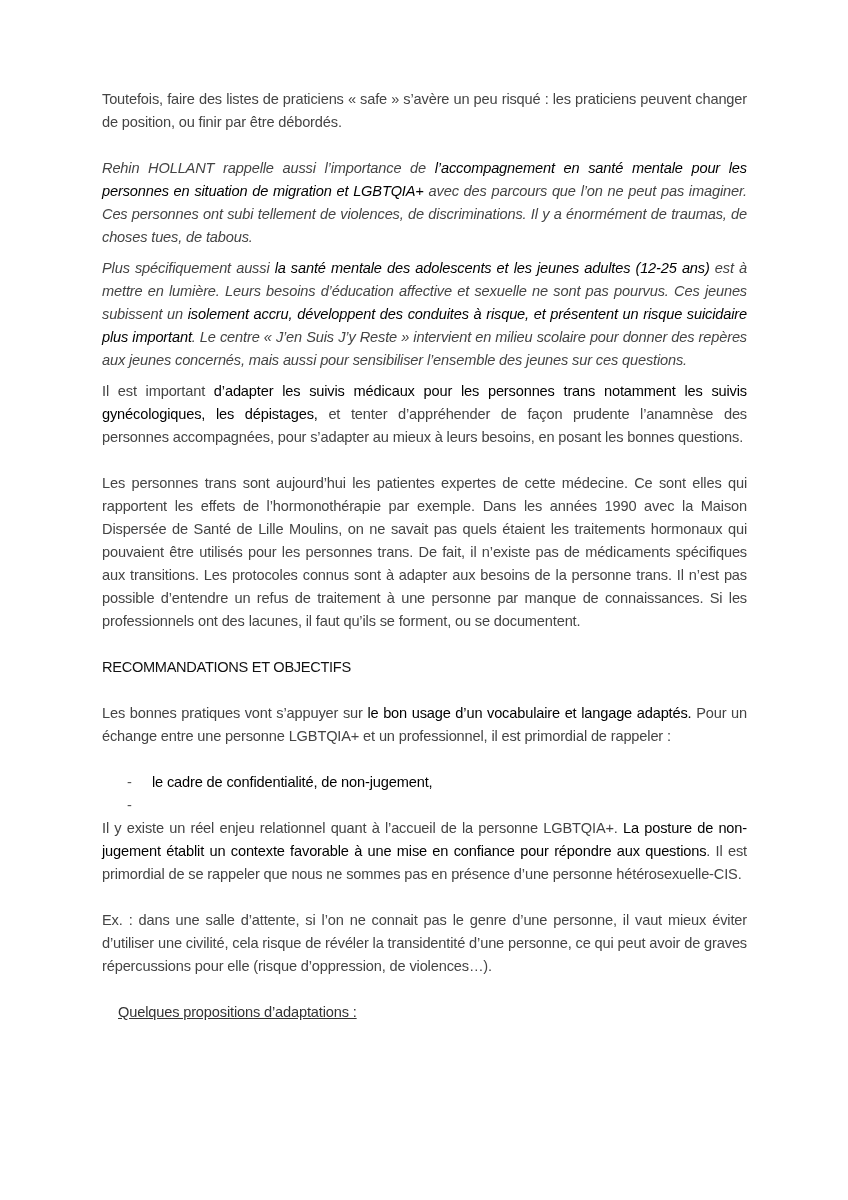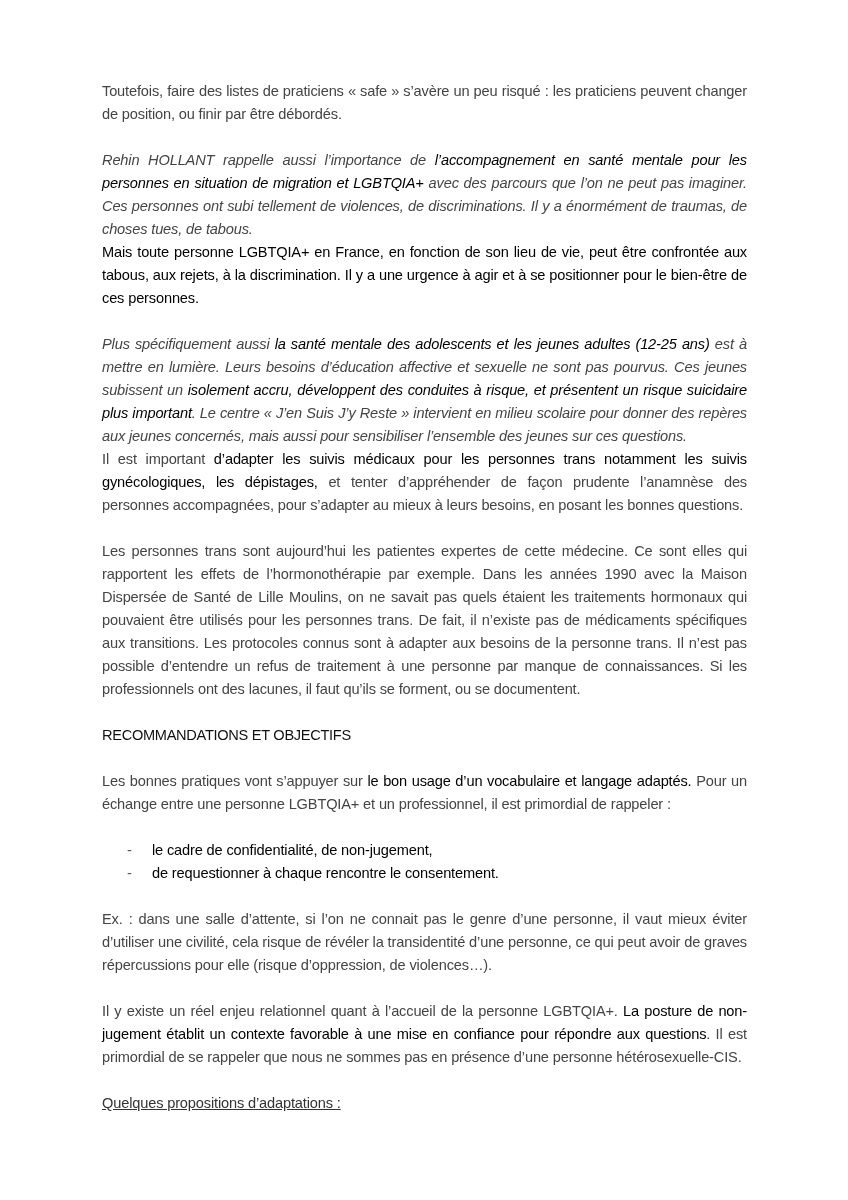--- a/index.html
+++ b/index.html
@@ -18,21 +18,21 @@
       left: 102px;
       top: 80px;
       width: 645px;
       font-family: "Liberation Sans", "DejaVu Sans", sans-serif;
       font-size: 14.6px;
       line-height: 23px;
       color: #444444;
       letter-spacing: -0.15px;
     }
     .p {
-      margin: 0 0 23px 0;
+      margin: 8px 0 23px 0;
       text-align: justify;
     }
     .p.no-gap { margin-bottom: 0; font-style: italic; }
     .em { color: #000000; }
     .heading {
       margin: 8px 0 23px 0;
       color: #111111;
       letter-spacing: -0.3px;
     }
     .list {
@@ -47,39 +47,36 @@
     }
     .list .dash {
       position: absolute;
       left: 25px;
       top: 0;
       color: #555555;
     }
     .underline {
       text-decoration: underline;
       color: #333333;
-      margin: 0;
+      margin: 16px;
     }
   </style>
 </head>
 <body>
 
 <div class="page">
 
   <p class="p">
     <span>Toutefois, faire des listes de praticiens « safe » s’avère un peu risqué : les praticiens peuvent changer de position, ou finir par être débordés.</span>
   </p>
 
   <p class="p no-gap">
     <span>Rehin HOLLANT rappelle aussi l’importance de </span><span class="em">l’accompagnement en santé mentale pour les personnes en situation de migration et LGBTQIA+</span><span> avec des parcours que l’on ne peut pas imaginer. Ces personnes ont subi tellement de violences, de discriminations. Il y a énormément de traumas, de choses tues, de tabous.</span>
   </p>
 
-  <p class="p em">
-    <span>Mais toute personne LGBTQIA+ en France, en fonction de son lieu de vie, peut être confrontée aux tabous, aux rejets, à la discrimination. Il y a une urgence à agir et à se positionner pour le bien-être de ces personnes.</span>
-  </p>
 
   <p class="p no-gap">
     <span>Plus spécifiquement aussi </span><span class="em">la santé mentale des adolescents et les jeunes adultes (12-25 ans)</span><span> est à mettre en lumière. Leurs besoins d’éducation affective et sexuelle ne sont pas pourvus. Ces jeunes subissent un </span><span class="em">isolement accru, développent des conduites à risque, et présentent un risque suicidaire plus important</span><span>. Le centre « J’en Suis J’y Reste » intervient en milieu scolaire pour donner des repères aux jeunes concernés, mais aussi pour sensibiliser l’ensemble des jeunes sur ces questions.</span>
   </p>
 
 
   <p class="p">
     <span>Il est important </span><span class="em">d’adapter les suivis médicaux pour les personnes trans notamment les suivis gynécologiques, les dépistages,</span><span> et tenter d’appréhender de façon prudente l’anamnèse des personnes accompagnées, pour s’adapter au mieux à leurs besoins, en posant les bonnes questions.</span>
   </p>
 
@@ -93,27 +90,26 @@
     <span>Les bonnes pratiques vont s’appuyer sur </span><span class="em">le bon usage d’un vocabulaire et langage adaptés.</span><span> Pour un échange entre une personne LGBTQIA+ et un professionnel, il est primordial de rappeler :</span>
   </p>
 
   <ul class="list">
     <li>
       <span class="dash">-</span>
       <span>le cadre de confidentialité, de non-jugement,</span>
     </li>
     <li>
       <span class="dash">-</span>
-      <span>de requestionner à chaque rencontre le consentement.</span>
     </li>
   </ul>
 
   <p class="p">
-    <span>Ex. : dans une salle d’attente, si l’on ne connait pas le genre d’une personne, il vaut mieux éviter d’utiliser une civilité, cela risque de révéler la transidentité d’une personne, ce qui peut avoir de graves répercussions pour elle (risque d’oppression, de violences…).</span>
+    <span>Il y existe un réel enjeu relationnel quant à l’accueil de la personne LGBTQIA+. </span><span class="em">La posture de non-jugement établit un contexte favorable à une mise en confiance pour répondre aux questions</span><span>. Il est primordial de se rappeler que nous ne sommes pas en présence d’une personne hétérosexuelle-CIS.</span>
   </p>
 
   <p class="p">
-    <span>Il y existe un réel enjeu relationnel quant à l’accueil de la personne LGBTQIA+. </span><span class="em">La posture de non-jugement établit un contexte favorable à une mise en confiance pour répondre aux questions</span><span>. Il est primordial de se rappeler que nous ne sommes pas en présence d’une personne hétérosexuelle-CIS.</span>
+    <span>Ex. : dans une salle d’attente, si l’on ne connait pas le genre d’une personne, il vaut mieux éviter d’utiliser une civilité, cela risque de révéler la transidentité d’une personne, ce qui peut avoir de graves répercussions pour elle (risque d’oppression, de violences…).</span>
   </p>
 
   <p class="underline">Quelques propositions d’adaptations :</p>
 
 </div>
 
 </body></html>

